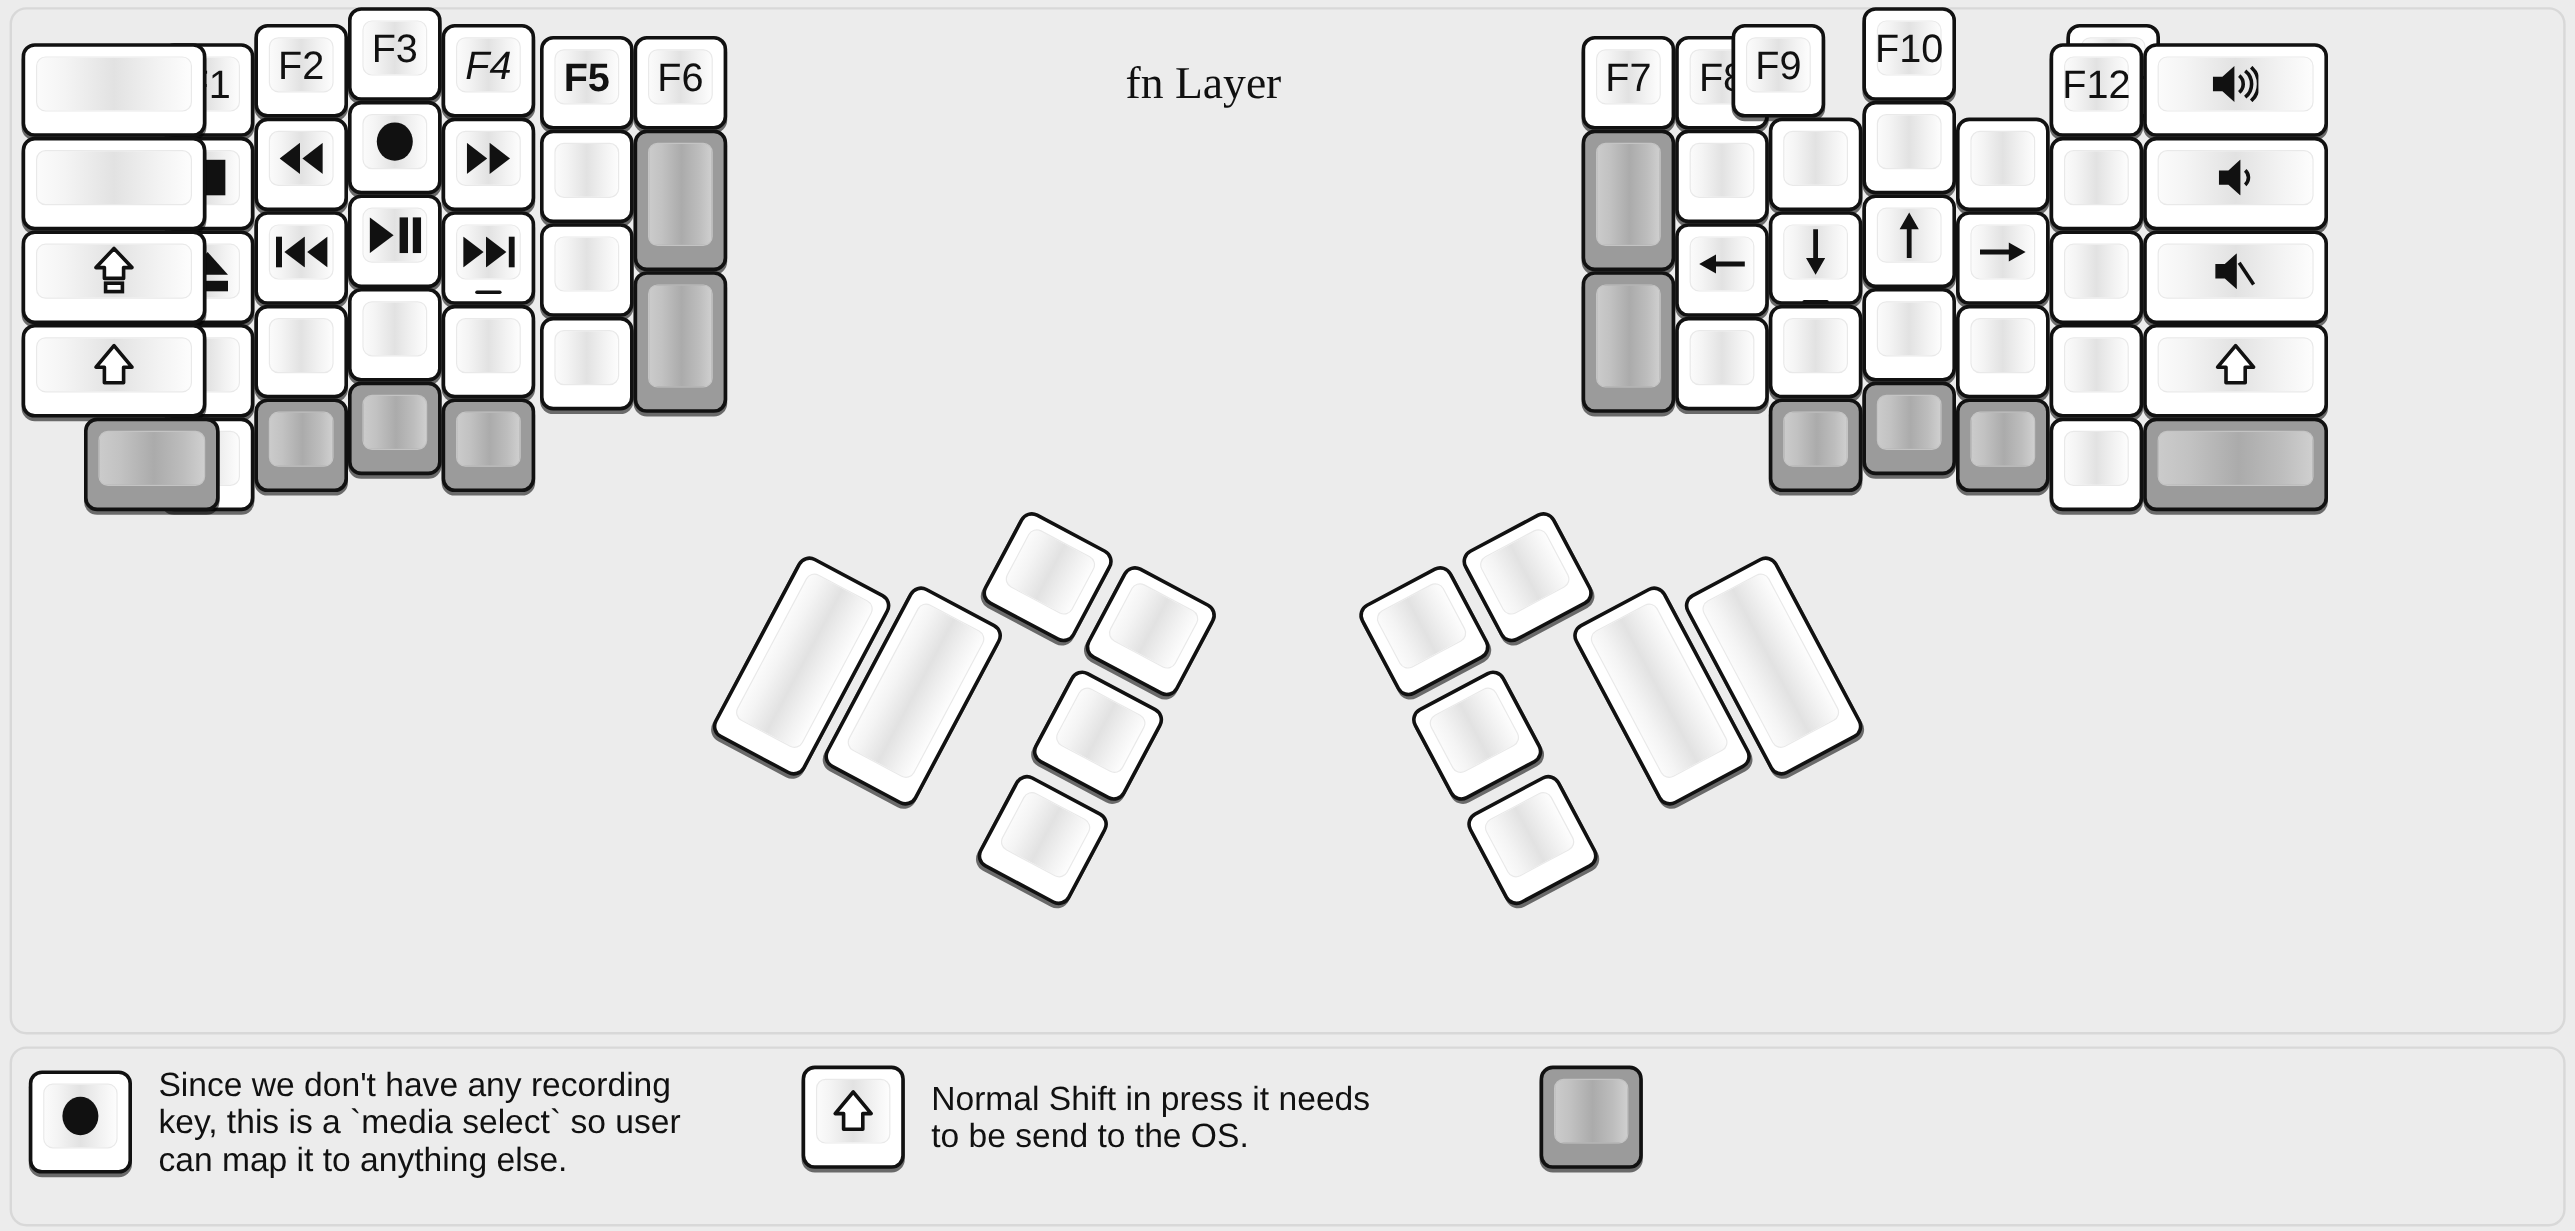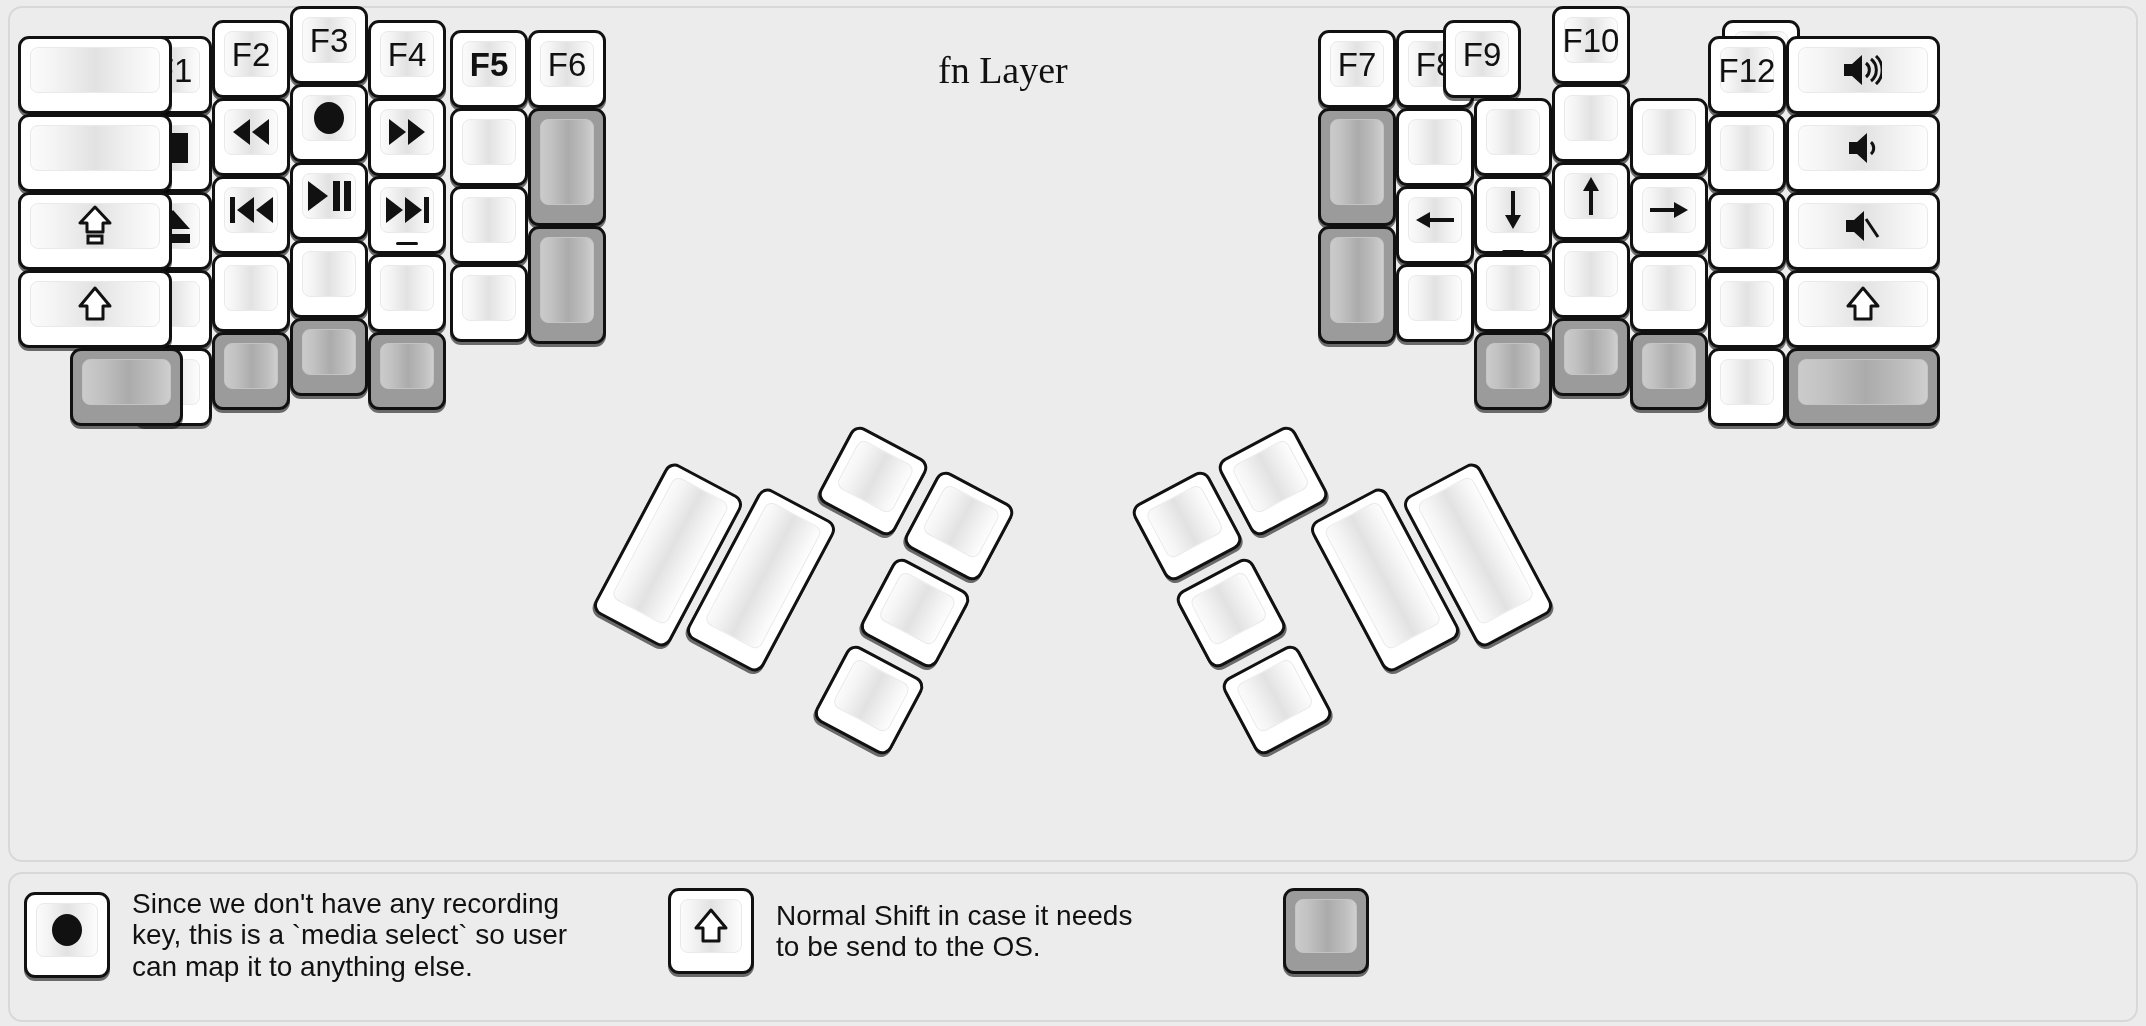--- a/index.html
+++ b/index.html
@@ -227,21 +227,21 @@
       <div class="key" style="left: 290px; top: 240px; width: 78px; height: 78px; z-index: 27;">
         <div class="inner">
           <span class="glyph"></span>
         </div>
       </div>
       <div class="key trans" style="left: 290px; top: 318px; width: 78px; height: 78px; z-index: 27;">
         <div class="inner">
           <span class="glyph"></span>
         </div>
       </div>
-      <div class="key" style="left: 368px; top: 20px; width: 78px; height: 78px; z-index: 26;">
+      <div class="key" style="left: 368px; top: 20px; width: 78px; height: 78px; z-index: 26; font-style: italic;">
         <div class="inner">
           <span class="glyph">F4</span>
         </div>
       </div>
       <div class="key" style="left: 368px; top: 98px; width: 78px; height: 78px; z-index: 26;">
         <div class="inner">
           <span class="glyph">
             <svg width="36" height="26" viewBox="0 0 36 26" fill="#111">
               <polygon points="0,0 0,26 17,13"></polygon>
               <polygon points="19,0 19,26 36,13"></polygon>
@@ -592,21 +592,21 @@
           <div class="key" style="left: 0px; top: 0px; width: 86px; height: 86px;">
             <div class="inner">
               <span class="glyph">
                 <svg width="34" height="36" viewBox="0 0 34 36" fill="#111">
                   <path d="M17 2 L2 20 L9 20 L9 33 L25 33 L25 20 L32 20 Z" fill="#fff" stroke="#111" stroke-width="3" stroke-linejoin="round"></path>
                 </svg>
               </span>
             </div>
           </div>
         </div>
-        <div class="legend-text">Normal Shift in case it needs
+        <div class="legend-text">Normal Shift in press it needs
 to be send to the OS.</div>
       </div>
       <div class="legend-item" style="left: 1283px; top: 888px;">
         <div class="legend-key">
           <div class="key trans" style="left: 0px; top: 0px; width: 86px; height: 86px;">
             <div class="inner">
               <span class="glyph"></span>
             </div>
           </div>
         </div>

